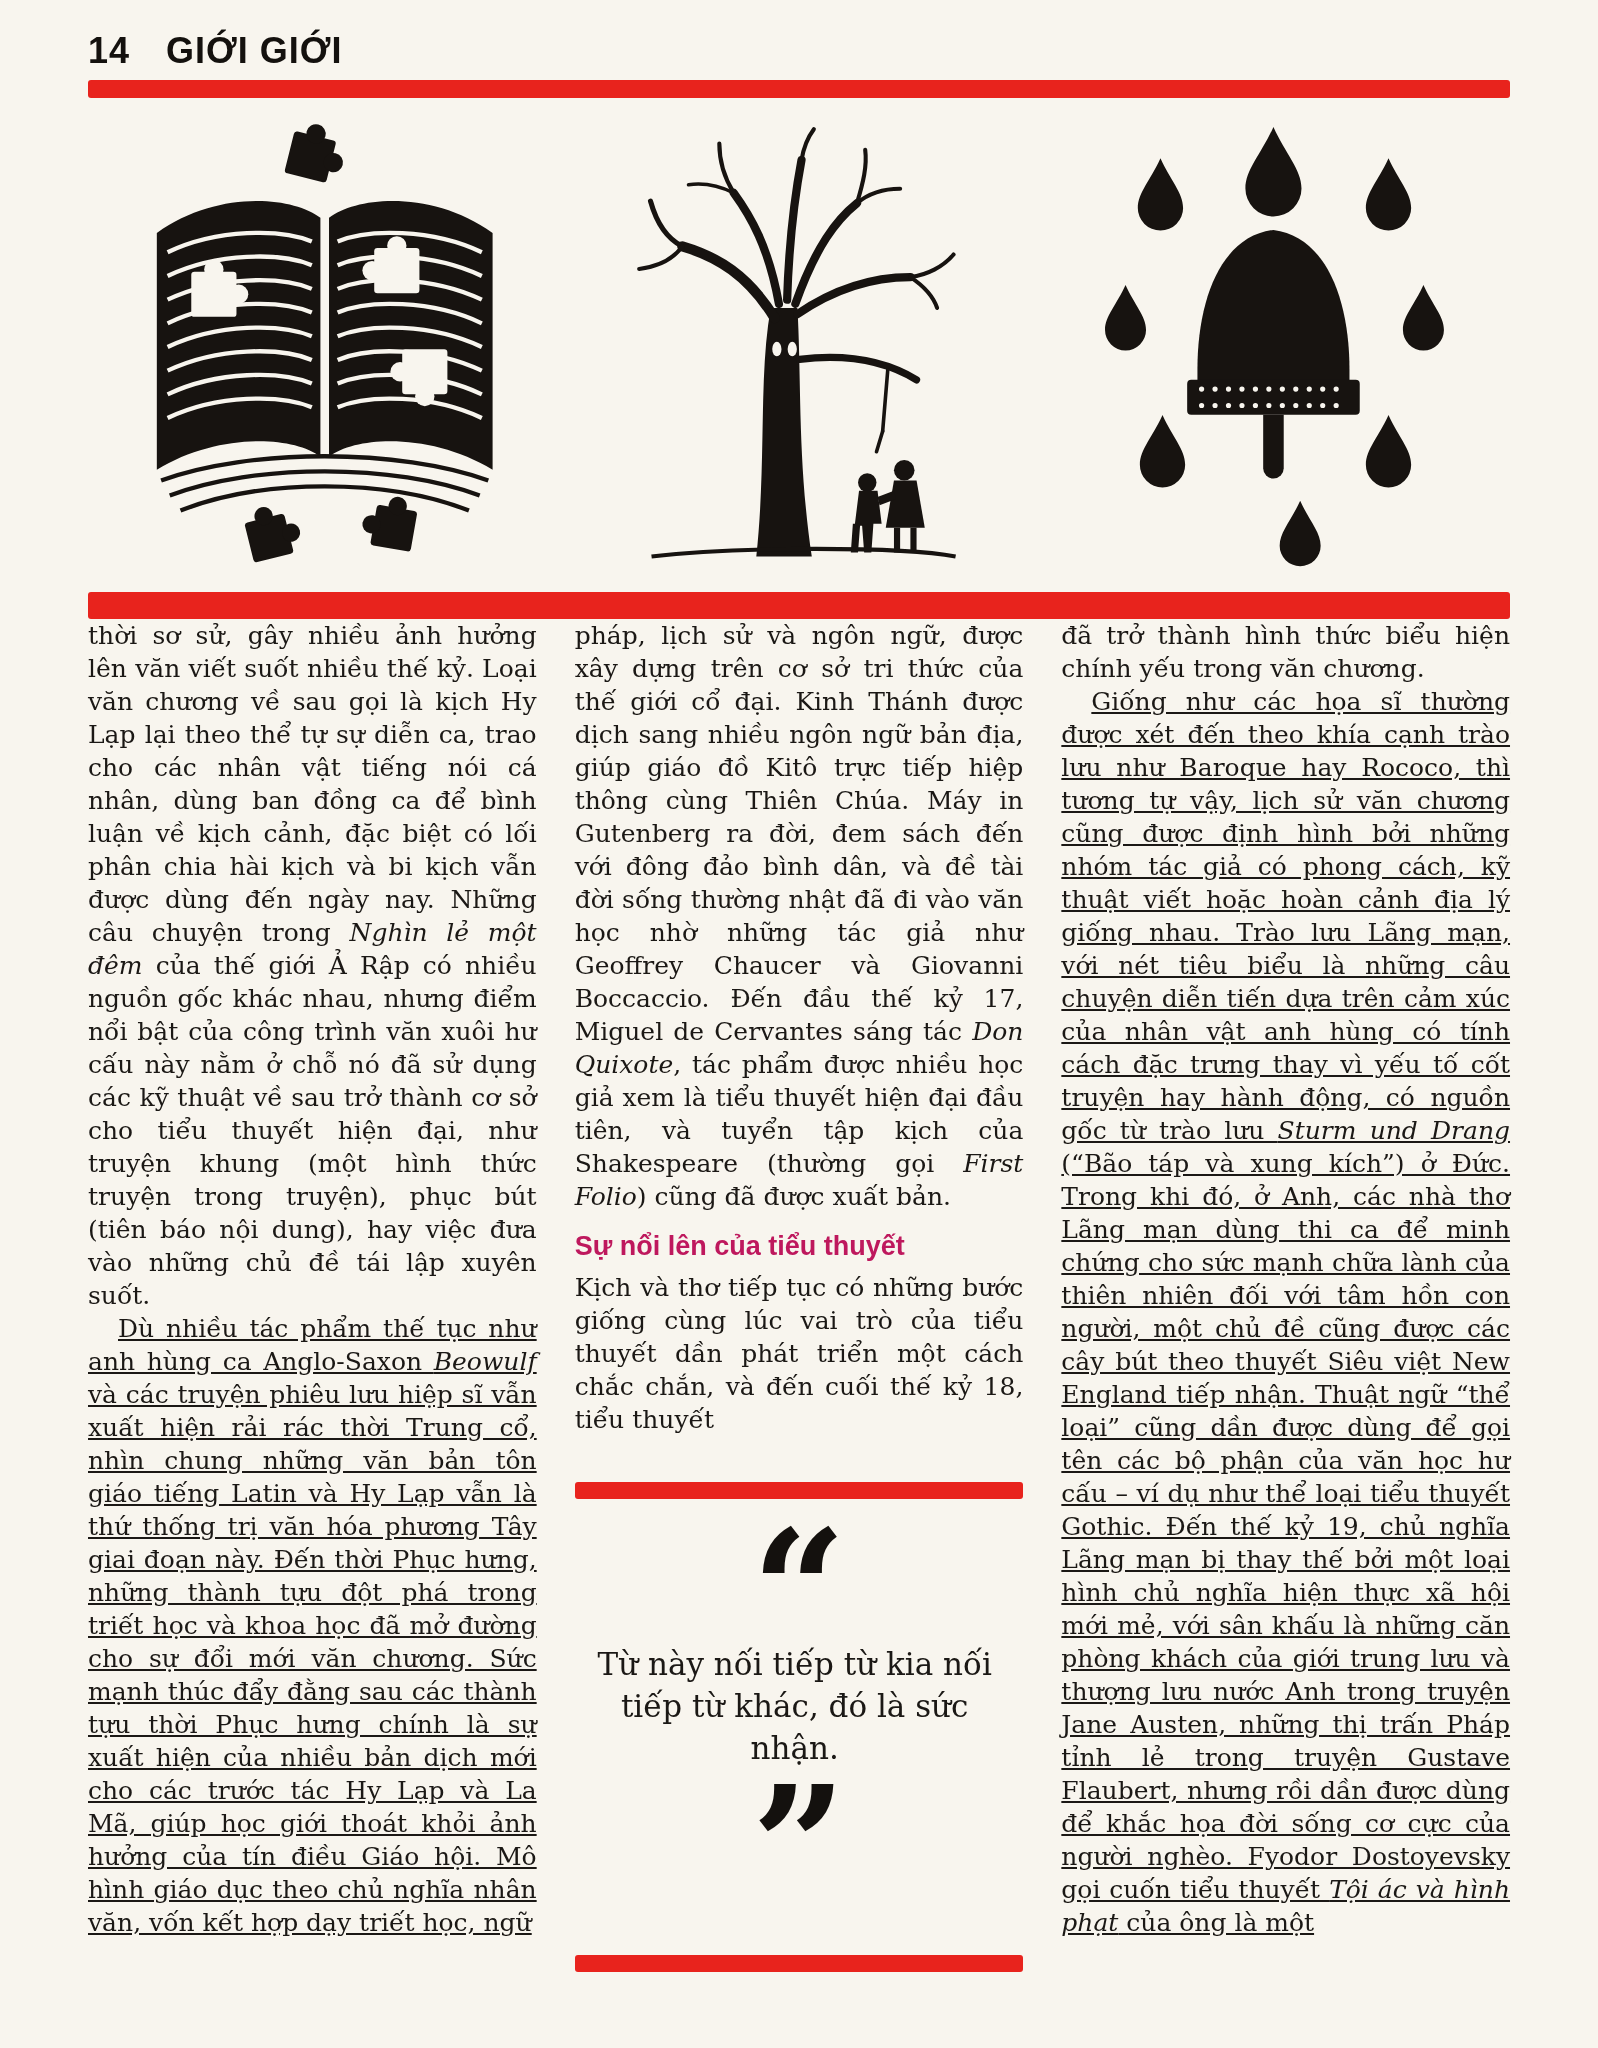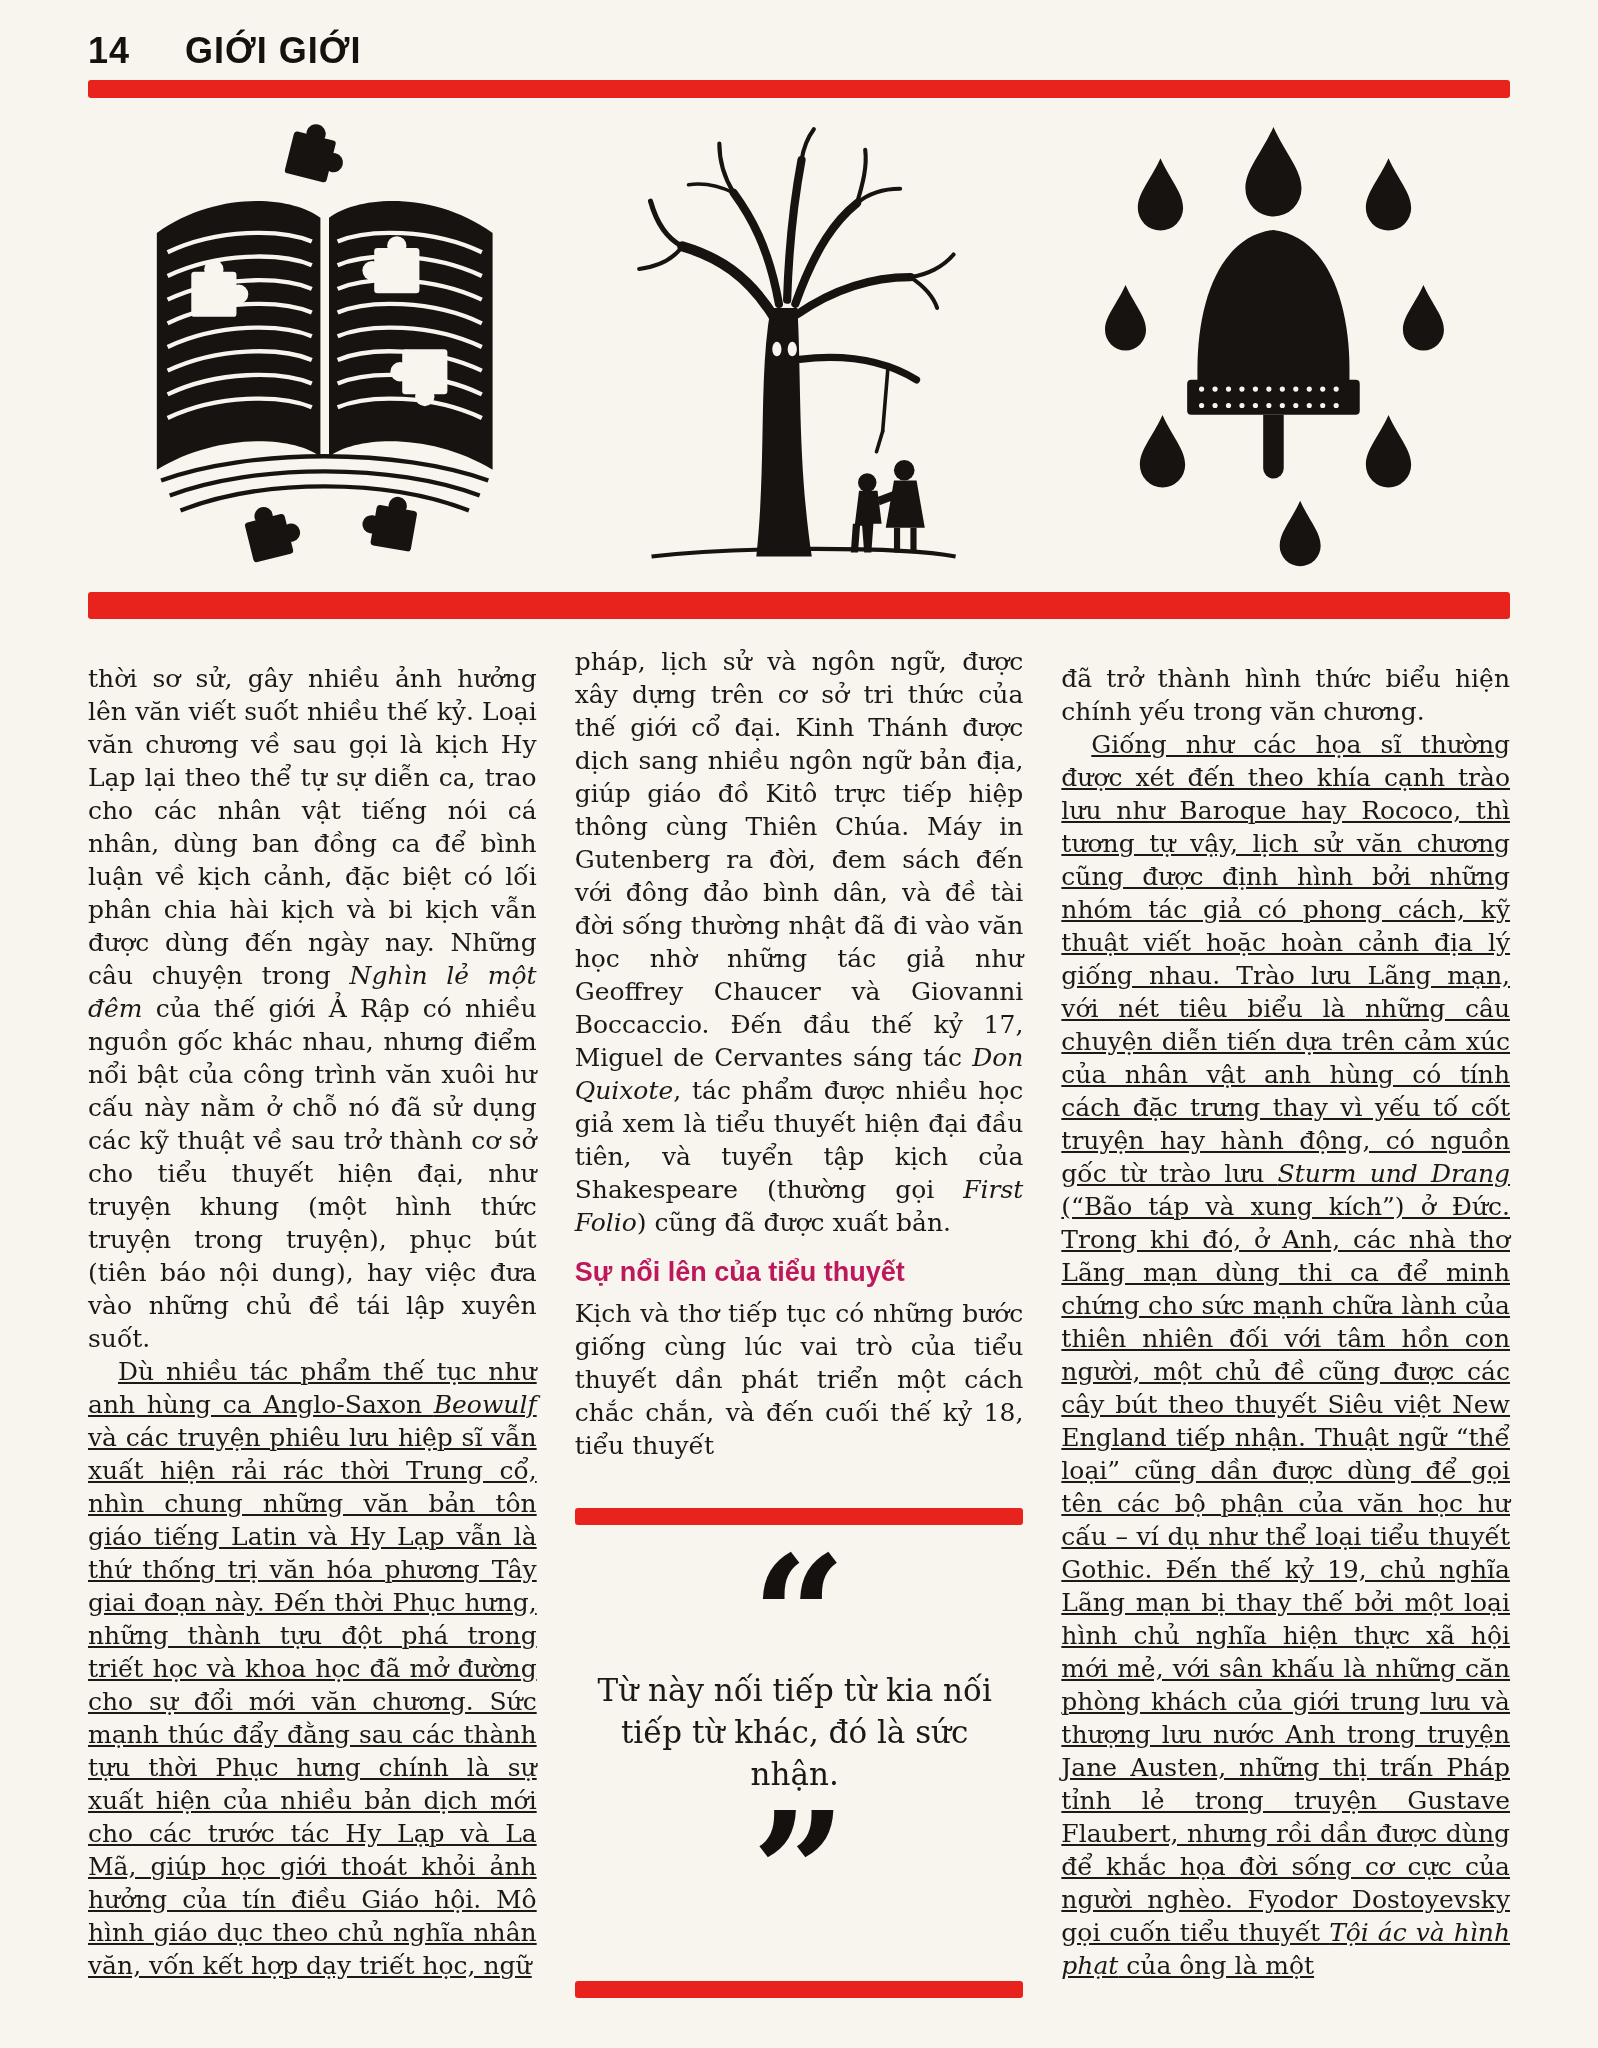--- a/index.html
+++ b/index.html
@@ -11,36 +11,36 @@
   html,body{width:1598px;}
   body{
     width:1598px;height:2048px;overflow:hidden;
     background:var(--paper);
     color:var(--ink);
     font-family:"DejaVu Serif","Liberation Serif",serif;
   }
   .page{width:1598px;height:2048px;padding:30px 88px 0 88px;position:relative;}
 
   
-  .pagehead{display:flex;align-items:baseline;gap:55px;
+  .pagehead{display:flex;align-items:baseline;gap:36px;
     font-family:"Liberation Sans","DejaVu Sans",sans-serif;
     font-weight:bold;font-size:36px;letter-spacing:1px;color:#14110e;}
   .redbar{background:var(--accent-red);border-radius:3px;}
   .bar-top{height:18px;margin-top:8px;}
 
   
   .illos{display:flex;justify-content:space-between;align-items:center;
     height:478px;margin:10px 0 6px 0;}
   .illo{flex:1;display:flex;justify-content:center;align-items:center;height:100%;}
   .illo svg{height:452px;width:auto;display:block;}
 
   .bar-mid{height:27px;}
 
   
-  .cols{display:flex;gap:38px;margin-top:26px;align-items:center;}
+  .cols{display:flex;gap:38px;}
   .col{flex:1;min-width:0;font-size:25px;line-height:33px;text-align:justify;}
   .col p{margin:0;}
   .col p.indent{text-indent:30px;text-decoration:underline;}
   .col em{font-style:italic;}
   .subhead{
     font-family:"Liberation Sans","DejaVu Sans",sans-serif;
     font-weight:bold;font-size:27px;line-height:34px;
     margin:16px 0 8px 0;text-align:left;color:#be185d;}
 
   

